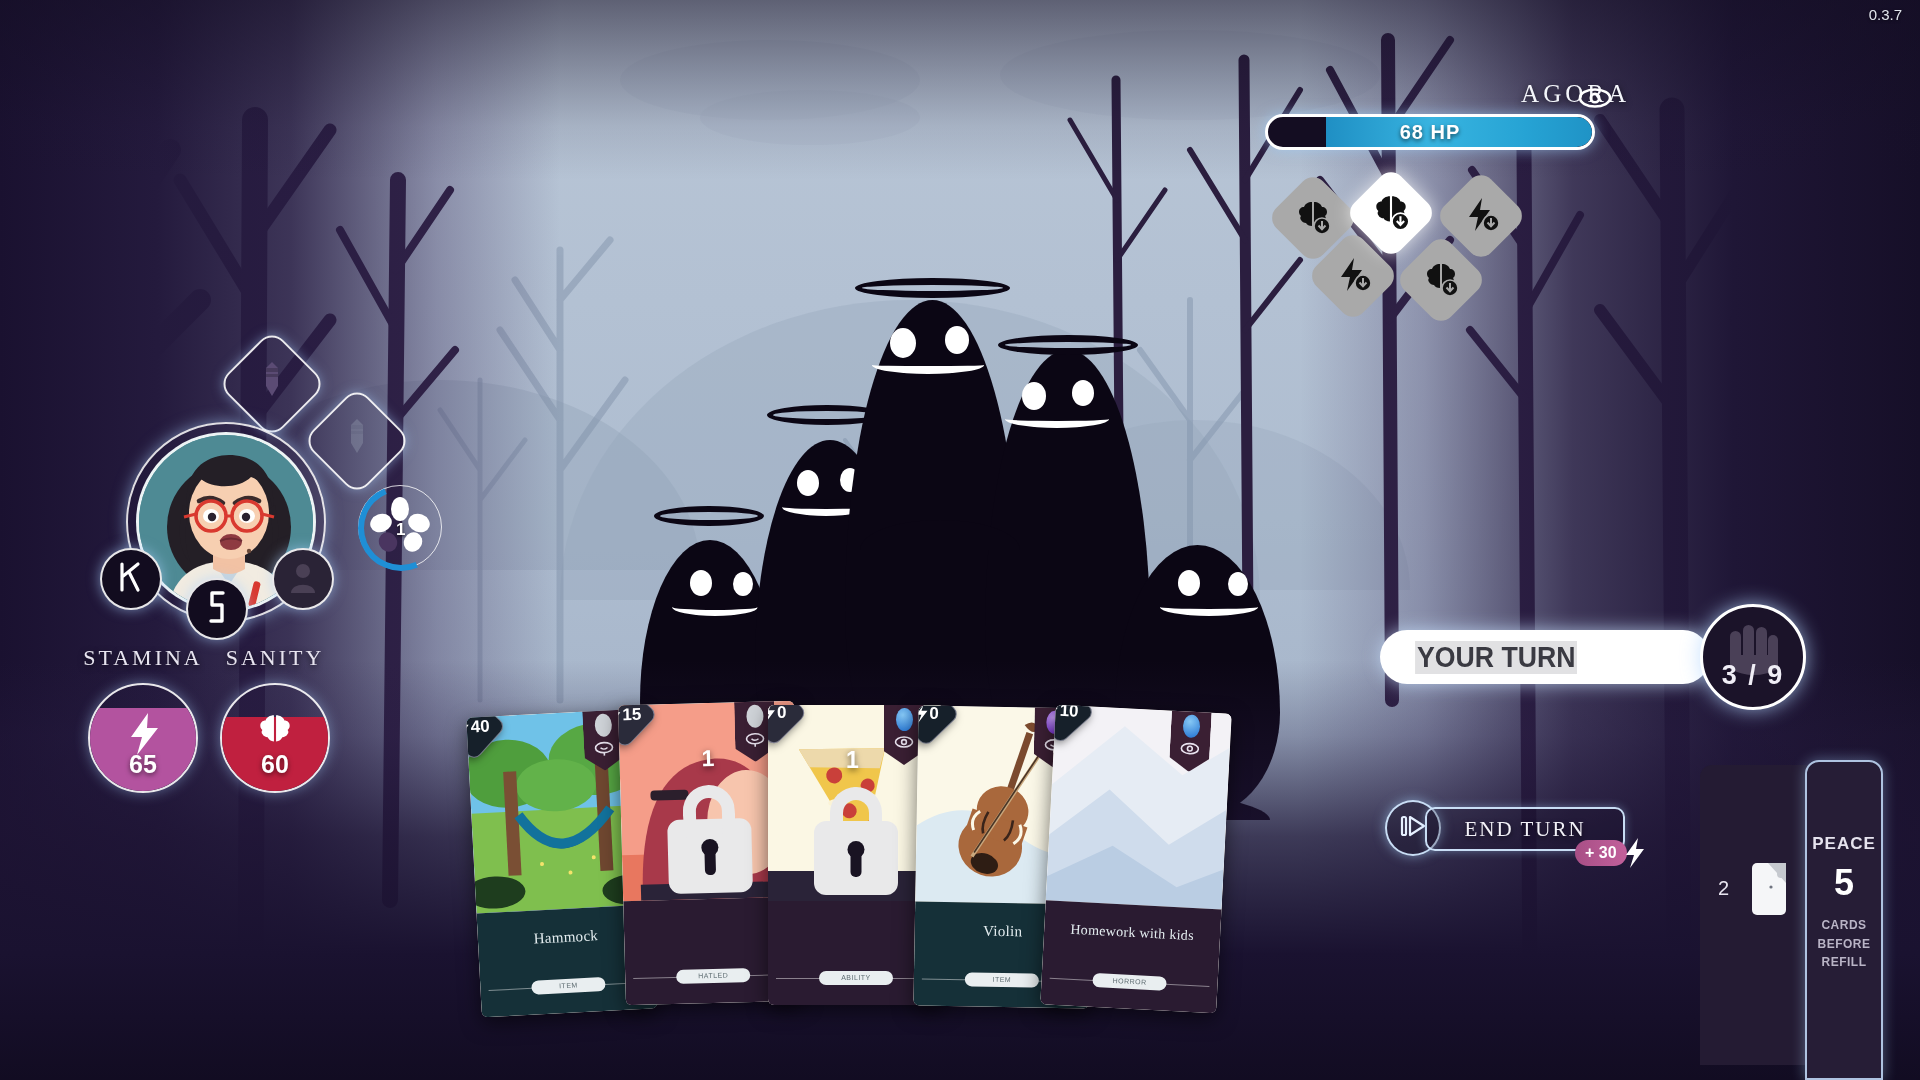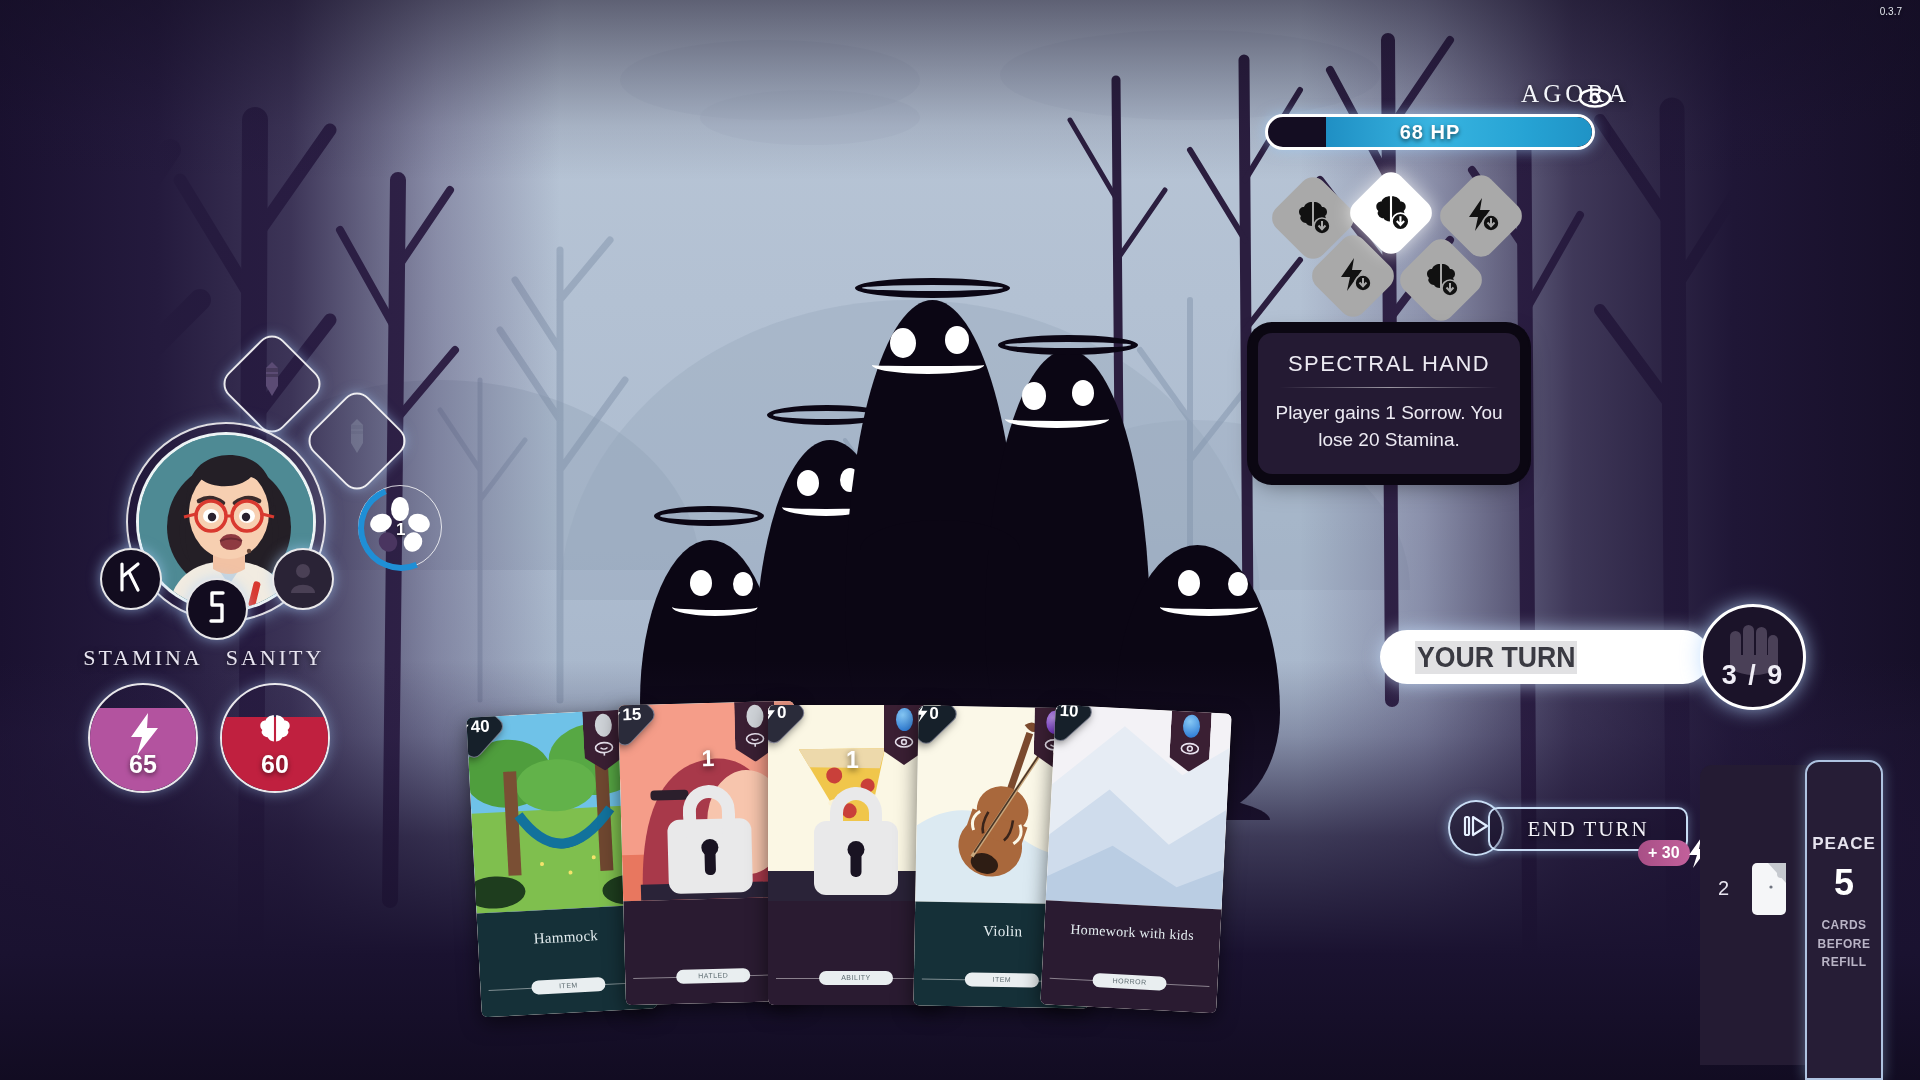--- a/index.html
+++ b/index.html
@@ -289,21 +289,21 @@
     width:52px; height:52px; border:13px solid #e9e9ea; border-radius:26px 26px 0 0;
     border-bottom:none; box-sizing:border-box;
   }
   .lock .kh { position:absolute; left:50%; top:20px; transform:translateX(-50%); width:17px; height:17px; border-radius:50%; background:#191322; }
   .lock .ks { position:absolute; left:50%; top:32px; transform:translateX(-50%); width:11px; height:24px; border-radius:0 0 5px 5px; background:#191322; }
   .card-badge-num {
     position:absolute; color:#fff; font-size:23px; font-weight:bold;
     text-shadow:0 2px 6px rgba(0,0,0,.6);
   }
   .version {
-    position:absolute; right:18px; top:6px; color:#e2e6ee; font-size:10px;
+    position:absolute; right:18px; top:6px; color:#e2e6ee; font-size:15px;
     text-shadow:0 1px 3px rgba(0,0,0,.5);
   }
 </style>
 </head>
 <body>
 
 <div id="stage">
 
   <div class="bg-sky"></div>
   <div class="cloud c1"></div>
@@ -445,25 +445,20 @@
       <span class="glyph">
         <svg width="40" height="40" viewBox="0 0 40 40">
             <path d="M21 4L8 23h9l-3 14 15-21h-10z" fill="#111"></path>
             <circle cx="30" cy="29" r="8" fill="#111" stroke="#a9a9a9" stroke-width="1.6"></circle>
             <path d="M30 24v8M26.5 28.5L30 32.2l3.5-3.7" stroke="#a9a9a9" stroke-width="2" fill="none"></path>
           </svg>
       </span>
     </div>
   </div>
 
-  <div class="tooltip">
-    <div class="tt-title">SPECTRAL HAND</div>
-    <div class="tt-rule"></div>
-    <div class="tt-body">Player gains 1 Sorrow. You lose 20 Stamina.</div>
-  </div>
 
   <div class="player-hud">
     <div class="slot" style="left:143px;top:-25px;">
       <span class="glyph">
         <svg width="30" height="44" viewBox="0 0 30 44">
             <path d="M15 2l6 6v18l-6 10-6-10V8z" fill="#5b4b74"></path>
             <path d="M9 8h12v4H9zM9 14h12v3H9z" fill="#473a5c"></path>
           </svg>
       </span>
     </div>
@@ -588,21 +583,21 @@
         <rect x="21" y="4" width="11" height="40" rx="5.5" fill="#4a4057"></rect>
         <rect x="34" y="6" width="11" height="38" rx="5.5" fill="#4a4057"></rect>
         <rect x="46" y="14" width="10" height="30" rx="5" fill="#4a4057"></rect>
         <path d="M8 34 h48 v14 q-24 12 -48 0 z" fill="#4a4057"></path>
       </svg>
     </span>
     <div class="hand-count">3 / 9</div>
   </div>
 
 
-  <div class="act-btn" style="left:1448px;top:800px;width:260px;">
+  <div class="act-btn" style="left:1385px;top:800px;width:260px;">
     <div class="act-circle">
       <span>
         <svg width="30" height="26" viewBox="0 0 30 26">
             <rect x="4" y="4" width="4" height="18" rx="1.6" fill="none" stroke="#e6f0ff" stroke-width="2.2"></rect>
             <path d="M12 4 L26 13 L12 22 Z" fill="none" stroke="#e6f0ff" stroke-width="2.2" stroke-linejoin="round"></path>
           </svg>
       </span>
     </div>
     <div class="act-pill">
       <span class="act-label">END TURN</span>

